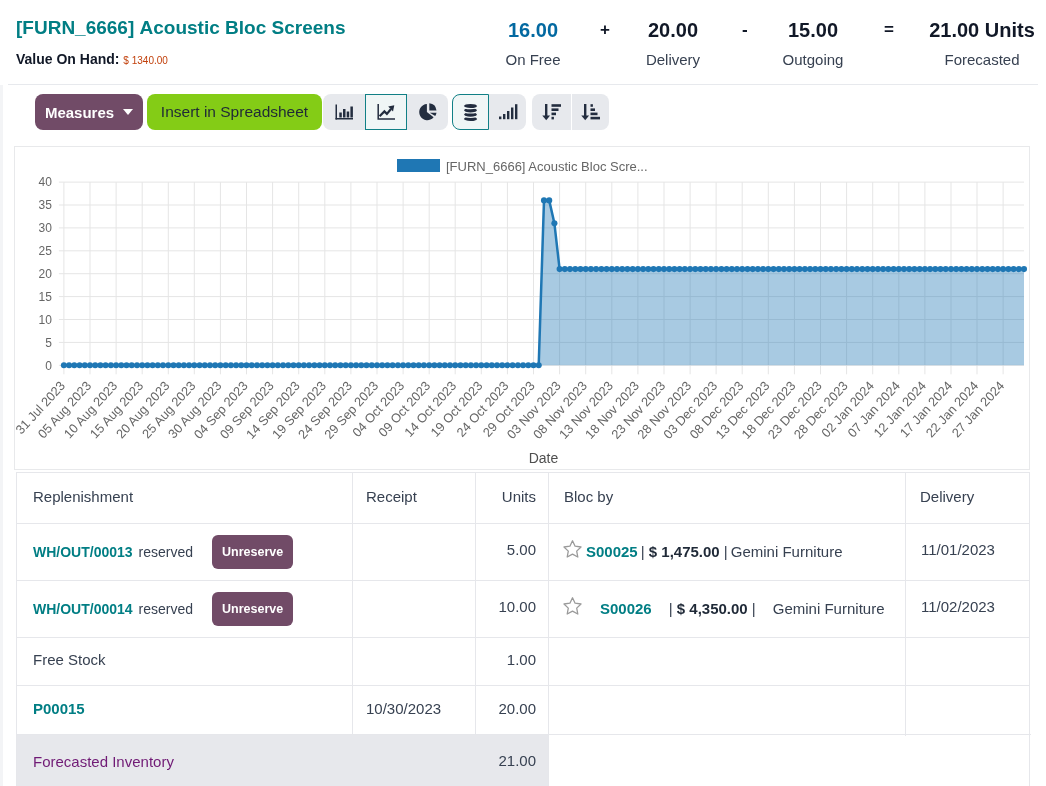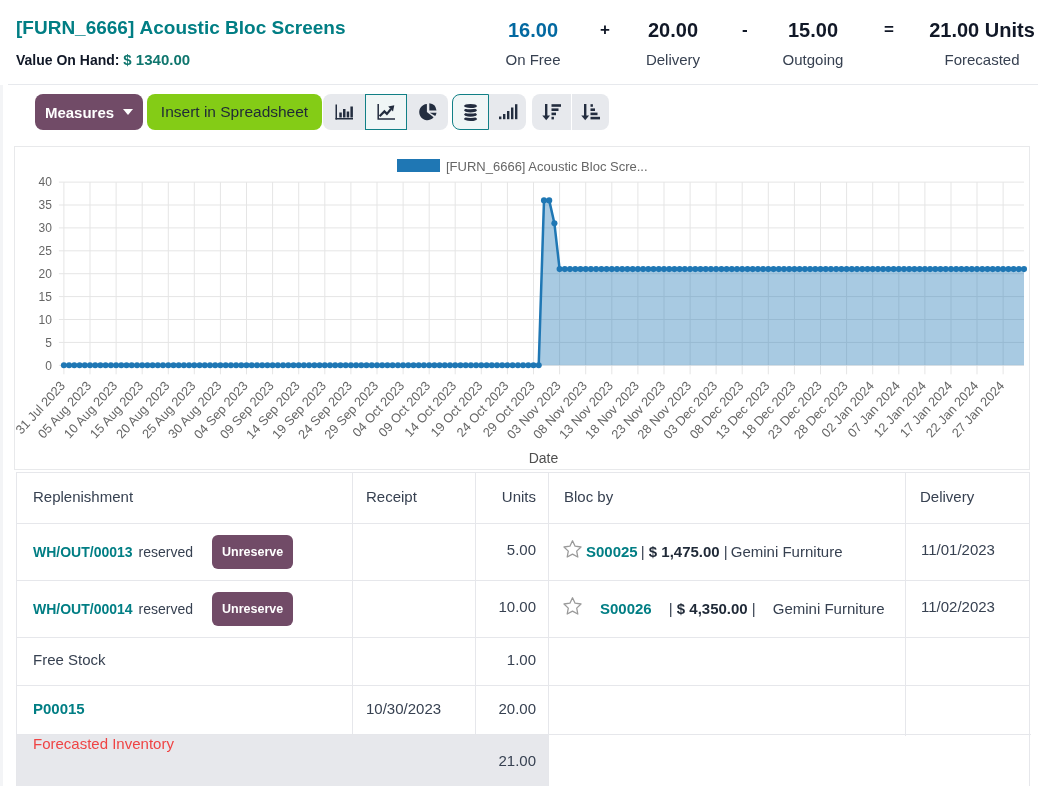--- a/index.html
+++ b/index.html
@@ -1,19 +1,19 @@
 <!DOCTYPE html>
 <html><head><meta charset="utf-8"><style>
 * { margin:0; padding:0; box-sizing:border-box; }
 html,body { width:1046px; height:786px; background:#fff; font-family:"Liberation Sans",sans-serif; position:relative; overflow:hidden; }
 .abs { position:absolute; }
 .teal { color:#017e84; }
 .h1 { left:16px; top:17px; font-size:19px; font-weight:700; color:#017e84; }
 .voh { left:16px; top:51px; font-size:14px; font-weight:700; color:#111827; }
-.voh span { font-weight:700; color:#0f766e; font-size:15px; }
+.voh span { font-weight:400; color:#c2410c; font-size:10px; }
 .statnum { top:19px; font-size:20px; font-weight:700; color:#111827; text-align:center; }
 .statlab { top:51px; font-size:15px; color:#374151; text-align:center; }
 .op { top:20px; font-size:17px; font-weight:700; color:#111827; }
 .hr1 { left:8px; right:8px; top:84px; border-top:1px solid #e7e9ed; }
 .btn { position:absolute; top:94px; height:36px; border-radius:8px; display:flex; align-items:center; justify-content:center; }
 .measures { left:35px; width:108px; background:#714B67; color:#fff; font-size:15px; font-weight:700; }
 .caret { width:0; height:0; border-left:5.5px solid transparent; border-right:5.5px solid transparent; border-top:6.5px solid #fff; margin-left:9px; }
 .insert { left:147px; width:175px; background:#84cc16; color:#1f2937; font-size:15.5px; font-weight:500; }
 .tbtn { position:absolute; top:94px; height:36px; background:#e7e9ed; display:flex; align-items:center; justify-content:center; }
 .tbtn.sel { background:#f0f6f6; border:1px solid #118086; }
@@ -504,19 +504,19 @@
   <div class="abs" style="left:16px;top:178px">Free Stock</div>
   <div class="abs" style="left:458px;top:178px;width:61px;text-align:right">1.00</div>
 
   <div class="row" style="top:212px;height:49px"></div>
   <div class="abs teal" style="left:16px;top:227px;font-weight:700">P00015</div>
   <div class="abs" style="left:349px;top:227px">10/30/2023</div>
   <div class="abs" style="left:458px;top:227px;width:61px;text-align:right">20.00</div>
 
   <div class="row" style="top:261px;height:53px;background:#e7e8ec;width:531px;border-top:1px solid #e6e7eb"></div>
   <div class="row" style="top:261px;height:53px;left:531px;width:483px"></div>
-  <div class="abs" style="left:16px;top:262px;color:#ef4444">Forecasted Inventory</div>
+  <div class="abs" style="left:16px;top:280px;color:#701a75">Forecasted Inventory</div>
   <div class="abs" style="left:458px;top:279px;width:61px;text-align:right">21.00</div>
 
   <div class="cellsep" style="left:335px;height:261px"></div>
   <div class="cellsep" style="left:458px;height:261px"></div>
   <div class="cellsep" style="left:531px;height:314px"></div>
   <div class="cellsep" style="left:888px;top:0;height:263px"></div>
 </div>
 </body></html>

